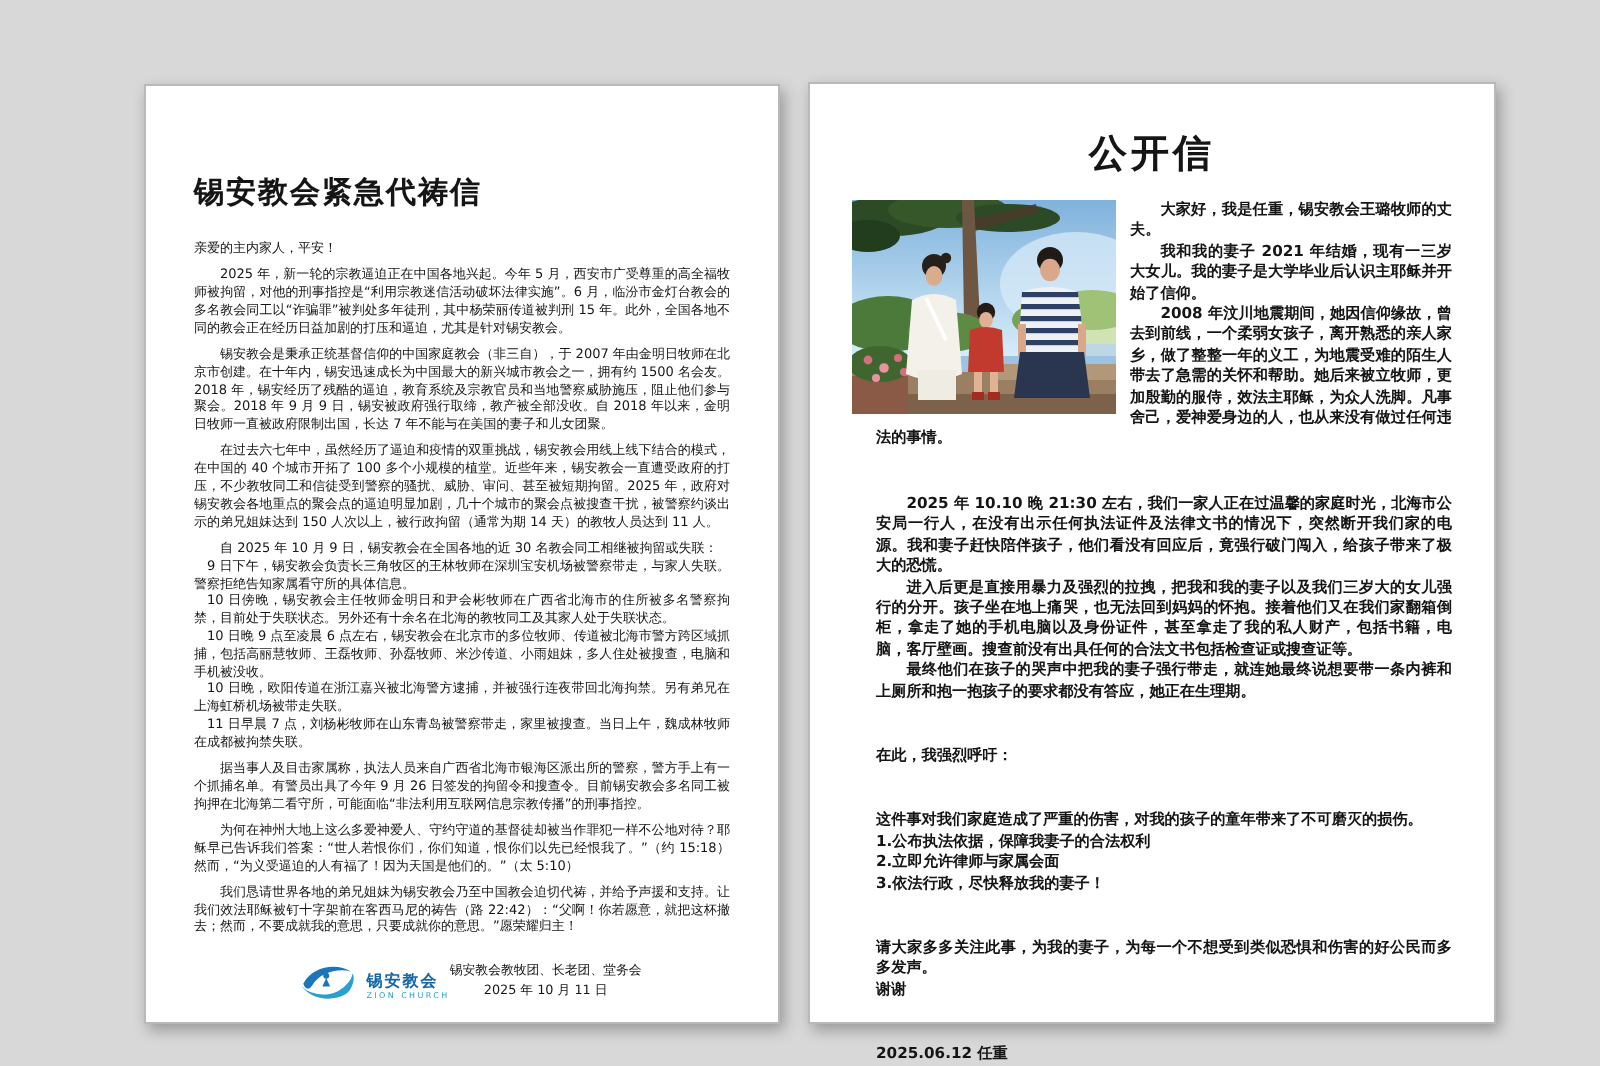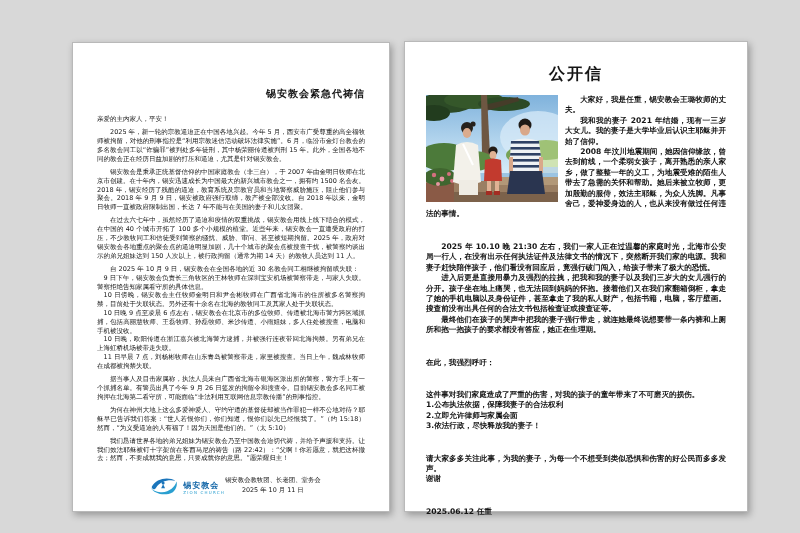--- a/index.html
+++ b/index.html
@@ -2,36 +2,36 @@
 <html><head>
 <meta charset="utf-8">
 <style>
   html,body{margin:0;padding:0;background:#d8d8d8;}
   .canvas{position:relative;width:800px;height:533px;background:#d8d8d8;overflow:hidden;
           font-family:"DejaVu Sans","Liberation Sans",sans-serif;color:#151515;}
   .page{position:absolute;background:#ffffff;border:1px solid #b9b9b9;
         box-shadow:2px 3px 7px rgba(0,0,0,0.30);box-sizing:border-box;}
   
   .page-left{left:72px;top:42px;width:318px;height:470px;padding:44px 24px 10px 24px;}
-  .lp-title{margin:0 0 14px 0;text-align:right;font-size:10px;font-weight:bold;letter-spacing:1px;}
+  .lp-title{margin:0 0 14px 0;text-align:left;font-size:15px;font-weight:bold;letter-spacing:1px;}
   .lp-body p{margin:0;font-size:6.5px;line-height:8.8px;text-align:justify;}
   .lp-body p.blk{margin-top:4.5px;text-indent:2em;}
   .lp-body p.greet{text-indent:0;margin-top:0;}
   .lp-body p.sub{text-indent:1em;margin-top:0;}
   .lp-footer{display:flex;align-items:flex-start;justify-content:center;
              margin-top:12px;padding:0 14px 0 22px;}
   .logo{display:flex;align-items:center;gap:4px;}
   .logo-txt .cn{font-size:8px;font-weight:bold;color:#1467a8;letter-spacing:1px;line-height:9px;}
   .logo-txt .en{font-size:4px;color:#2a9fd0;letter-spacing:1.2px;line-height:5px;}
   .lp-sig{text-align:center;font-size:6.4px;line-height:10px;}
   
   .page-right{left:404px;top:41px;width:344px;height:471px;padding:22px 21px 10px 21px;}
-  .rp-title{margin:0 0 10px 0;text-align:center;font-size:16px;font-weight:bold;letter-spacing:2px;}
+  .rp-title{margin:0 0 10px 0;text-align:center;font-size:19px;font-weight:bold;letter-spacing:2px;}
   .rp-body{font-size:7.6px;line-height:10.4px;font-weight:600;text-align:justify;}
-  .rp-body p{margin:0;}
+  .rp-body p{margin:0;padding-left:12px;}
   .rp-body p.ind{text-indent:2em;}
   .rp-body p.gap{margin-top:22px;}
   .photo{float:left;width:132px;height:107px;margin:0 7px 4px 0;background:#9cc4e2;}
   .photo svg{display:block;width:132px;height:107px;}
   .clr{clear:both;}
 </style>
 </head>
 <body>
 
 <div class="canvas">

